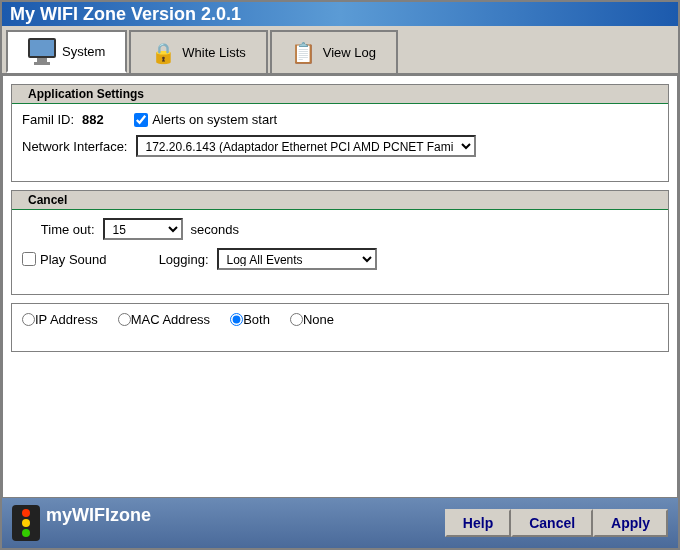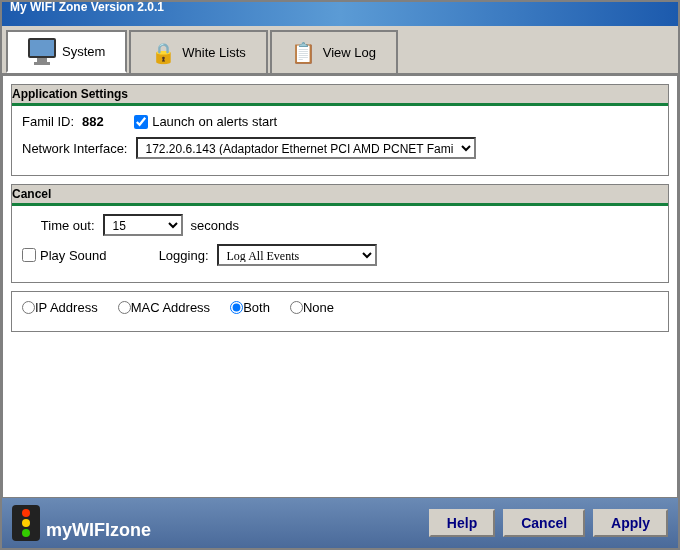--- a/index.html
+++ b/index.html
@@ -18,25 +18,25 @@
       background: #d4d0c8;
       border: 2px solid #808080;
       display: flex;
       flex-direction: column;
     }
 
     .title-bar {
       background: linear-gradient(to right, #1c5aad, #5b9bd5, #1c5aad);
       color: white;
       padding: 12px 8px;
-      font-size: 12px;
+      font-size: 18px;
       font-weight: bold;
       height: 24px;
       display: flex;
-      align-items: flex-end;
+      align-items: center;
     }
 
     .tab-bar {
       display: flex;
       background: #d4d0c8;
       border-bottom: 2px solid #808080;
       padding-top: 4px;
       padding-left: 4px;
     }
 
@@ -72,39 +72,39 @@
 
     .section {
       border: 1px solid #808080;
       margin-bottom: 8px;
       background: #ffffff;
     }
 
     .section-title {
       background: #d4d0c8;
       font-weight: bold;
-      padding: 2px 0;
+      padding: 2px 16px;
       font-size: 12px;
       color: #000;
-      border-bottom: 3px solid #15803d;
+      border-bottom: 1px solid #15803d;
     }
 
     .section-body {
       padding: 8px 10px;
     }
 
     .row {
       display: flex;
       align-items: center;
       margin-bottom: 8px;
       gap: 8px;
     }
 
     .row:last-child {
-      margin-bottom: 8px;
+      margin-bottom: 16px;
     }
 
     select {
       border: 2px inset #808080;
       background: white;
       padding: 2px 4px;
       font-size: 12px;
       height: 22px;
     }
 
@@ -135,34 +135,33 @@
       background: linear-gradient(to bottom, #6a8ab5, #4a6a9a);
       display: flex;
       align-items: center;
       padding: 6px 10px;
       gap: 10px;
       height: 50px;
     }
 
     .logo-area {
       display: flex;
-      align-items: flex-end;
+      align-items: flex-start;
       gap: 6px;
       flex: 1;
     }
 
     .logo-text {
       color: white;
       font-size: 18px;
       font-weight: bold;
     }
 
     .bottom-buttons {
       display: flex;
-      gap: 8px;
     }
 
     .btn {
       padding: 4px 16px;
       border: 2px outset #d4d0c8;
       background: #d4d0c8;
       font-size: 14px;
       font-weight: bold;
       cursor: pointer;
       color: #000080;
@@ -261,21 +260,21 @@
 
     <div class="section">
       <div class="section-title">Application Settings</div>
       <div class="section-body">
         <div class="row">
           <span>Famil ID:</span>
           <span class="site-id-value">882</span>
           &nbsp;&nbsp;&nbsp;&nbsp;
           <label class="checkbox-label">
             <input type="checkbox" checked="" style="">
-            <span>Launch on alerts start</span>
+            <span>Alerts on system start</span>
           </label>
         </div>
         <div class="row">
           <span>Network Interface:</span>
           <select class="network-select">
             <option>172.20.6.143   (Adaptador Ethernet PCI AMD PCNET Famil</option>
           </select>
         </div>
       </div>
     </div>
@@ -295,21 +294,21 @@
           </select>
           <span>seconds</span>
         </div>
         <div class="row">
           <label class="checkbox-label">
             <input type="checkbox" style="">
             <span>Play Sound</span>
           </label>
           &nbsp;&nbsp;&nbsp;&nbsp;&nbsp;&nbsp;&nbsp;&nbsp;&nbsp;&nbsp;
           <span>Logging:</span>
-          <select style="width:160px;font-family:Liberation Serif, serif;">
+          <select style="width:160px;">
             <option selected="">Log All Events</option>
             <option>Log Errors Only</option>
             <option>No Logging</option>
           </select>
         </div>
       </div>
     </div>
 
     <div class="section">
       <div class="section-body">

